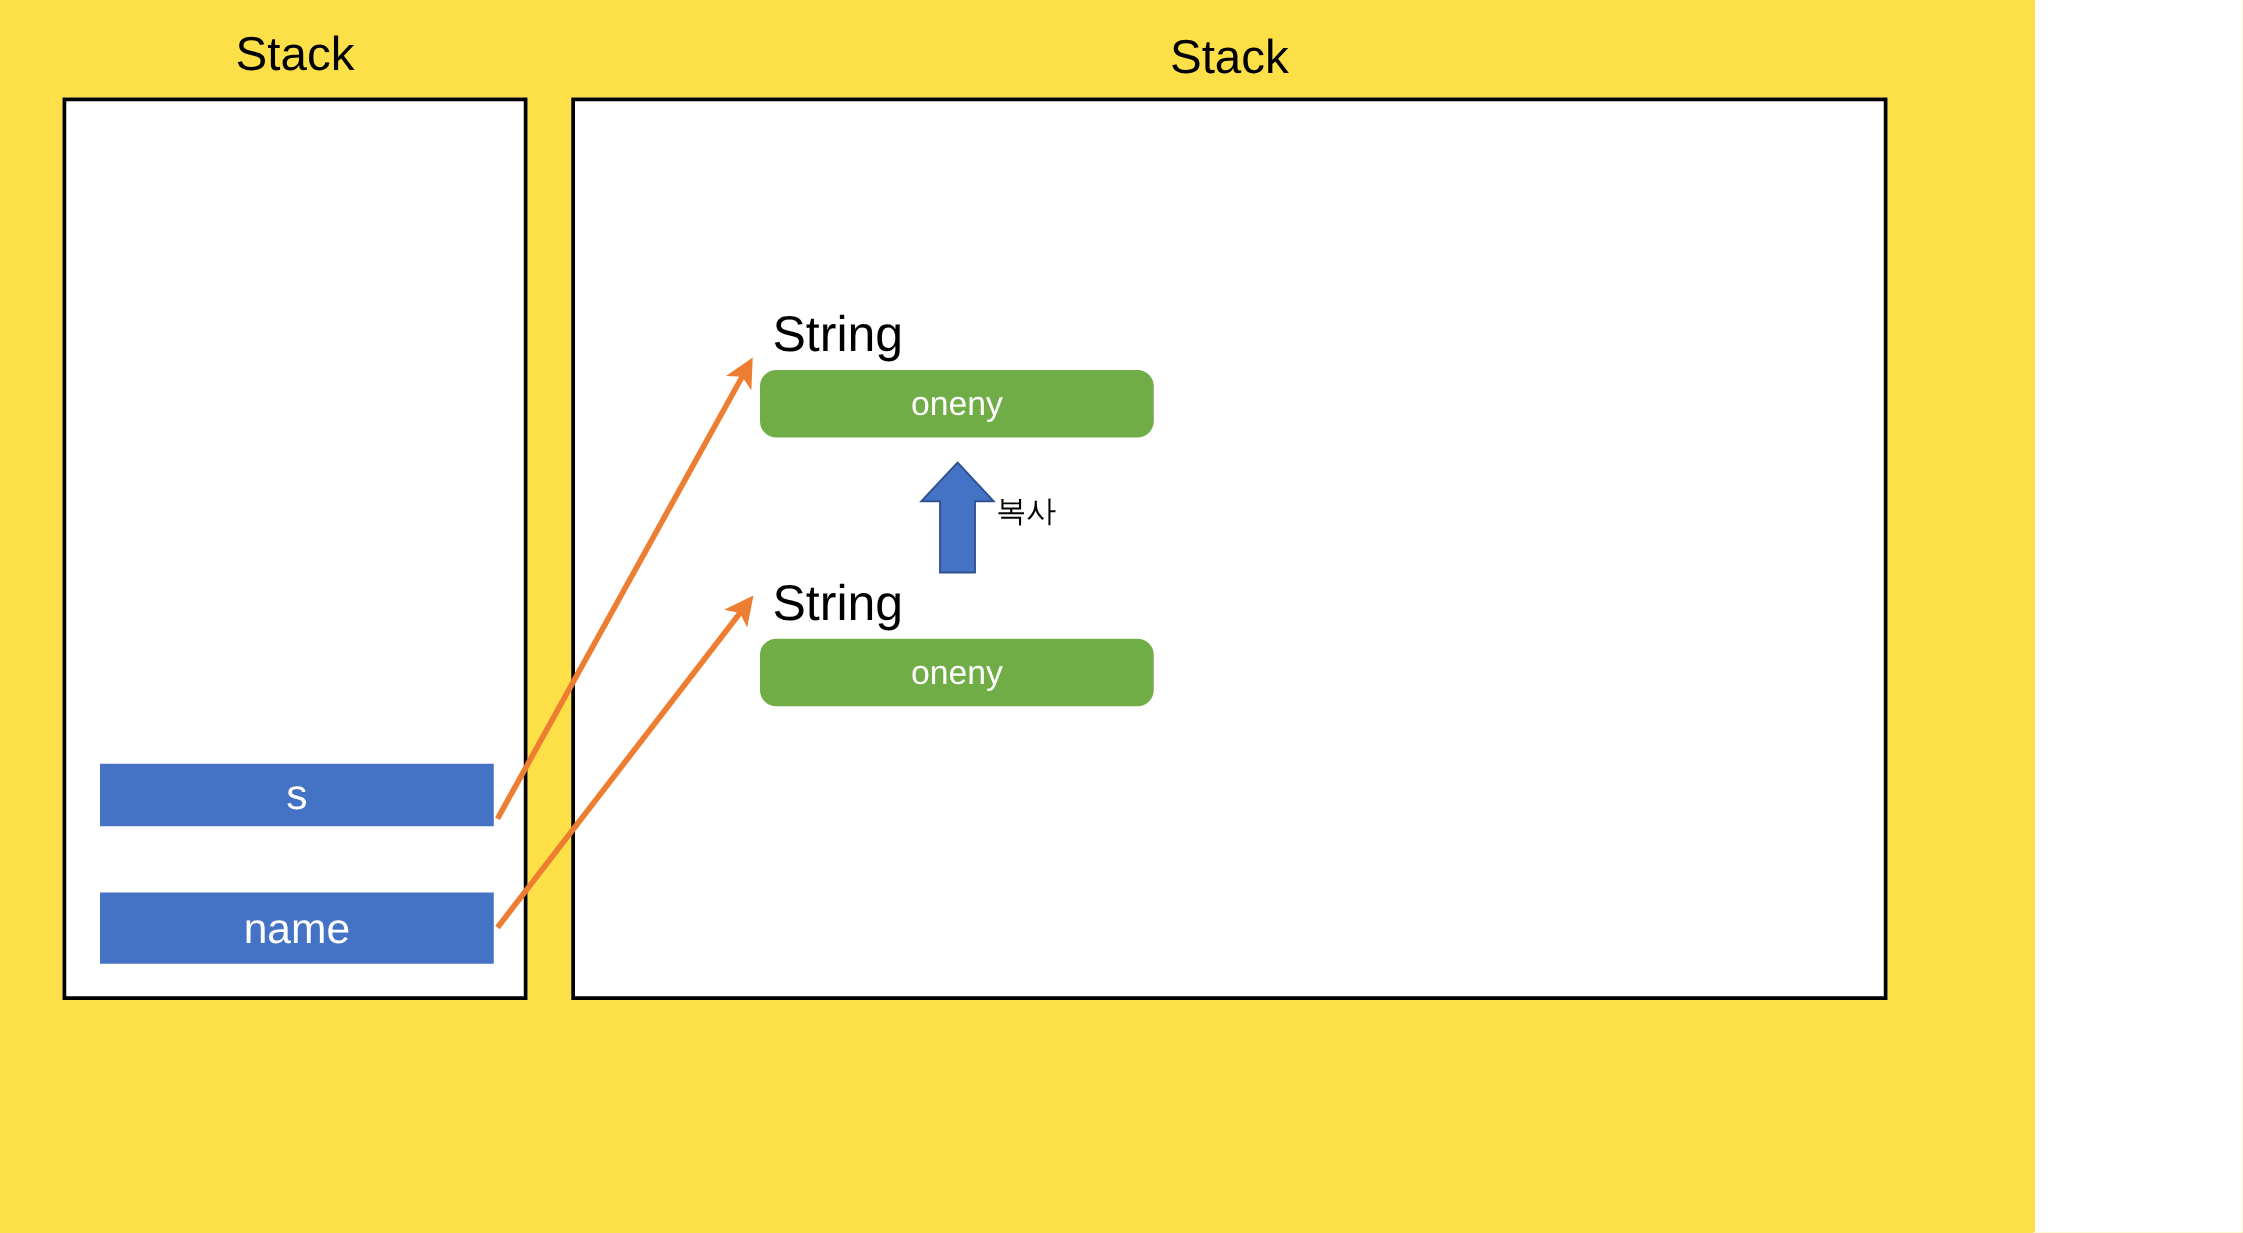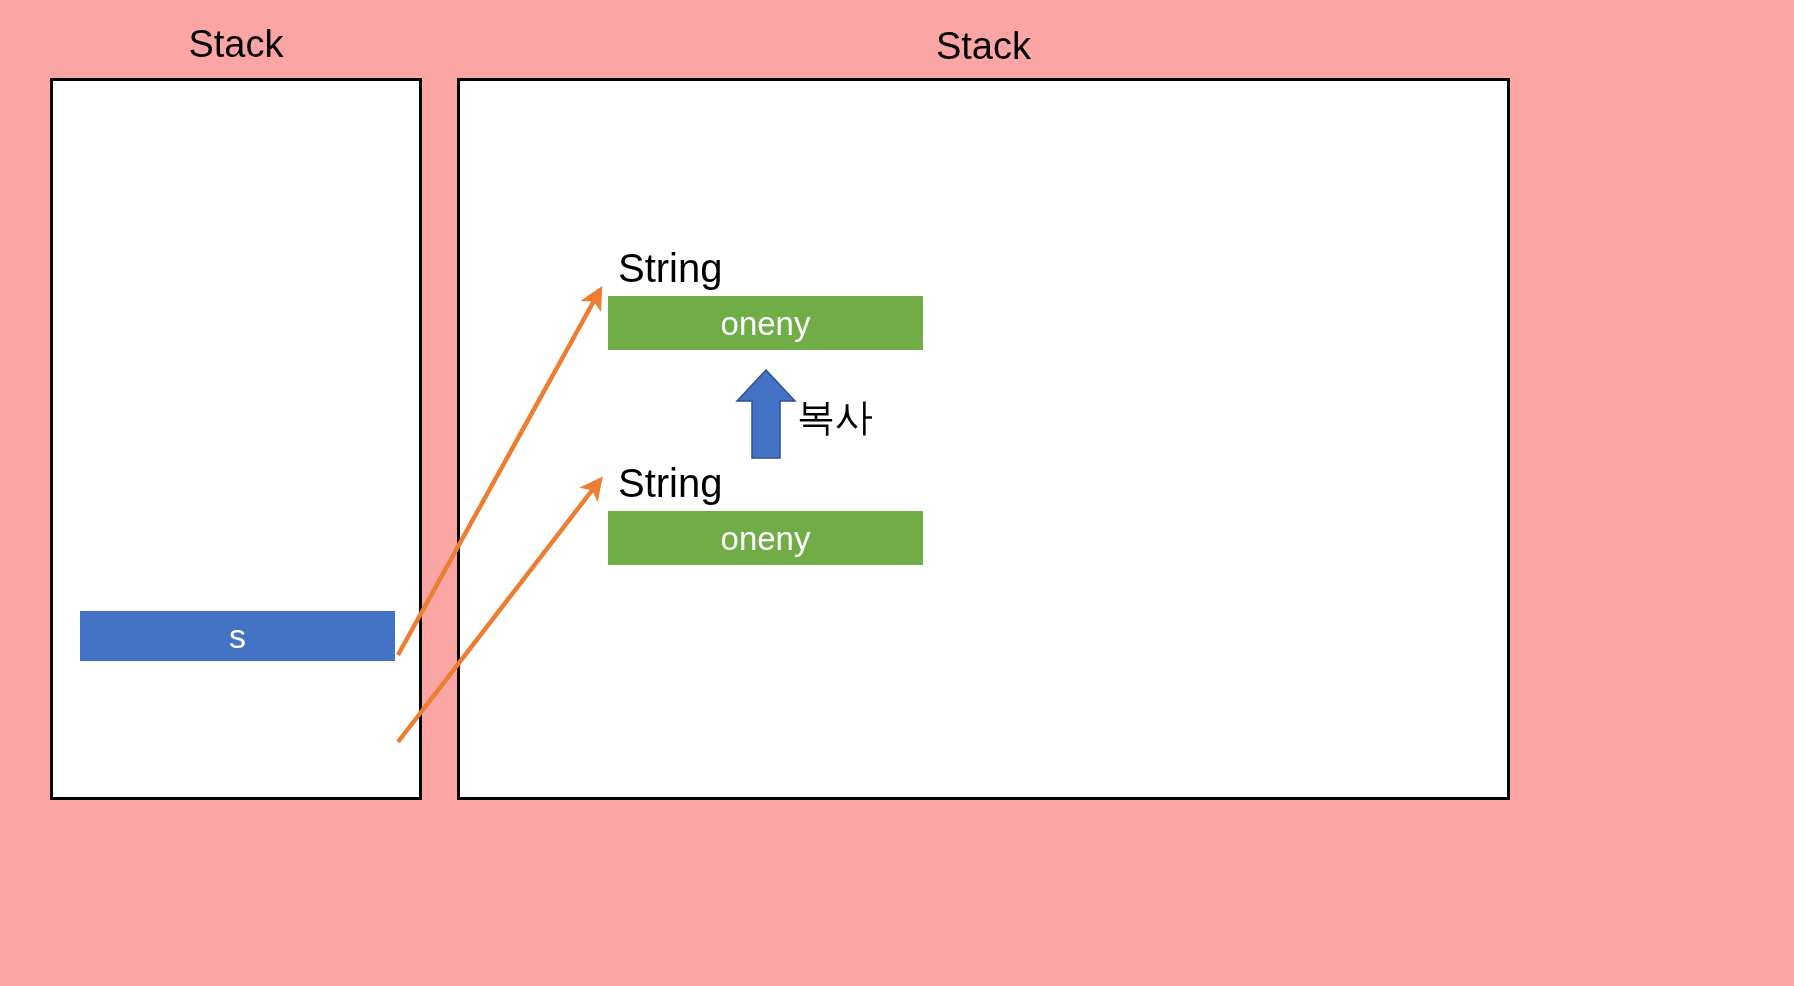--- a/index.html
+++ b/index.html
@@ -7,23 +7,23 @@
     margin: 0;
     padding: 0;
     background: #ffffff;
   }
   body {
     font-family: "Liberation Sans", sans-serif;
     -webkit-font-smoothing: antialiased;
   }
   #canvas {
     position: relative;
-    width: 1794px;
+    width: 1628px;
     height: 986px;
-    background: #fca5a5;
+    background: #fde047;
     overflow: hidden;
   }
 
   
   .region-title {
     position: absolute;
     font-size: 38px;
     line-height: 1;
     color: #000000;
     font-weight: 400;
@@ -101,42 +101,43 @@
     color: #000000;
     white-space: nowrap;
     margin-left: 10px;
     margin-bottom: 8px;
   }
   .heap-value-box {
     width: 315px;
     height: 54px;
     background: #70AD47;
     color: #ffffff;
-    font-size: 33px;
+    font-size: 27px;
     line-height: 1;
     display: flex;
     align-items: center;
     justify-content: center;
     box-sizing: border-box;
+    border-radius: 13px;
   }
 
   
   #copy-arrow {
     position: absolute;
     left: 735px;
     top: 368px;
     width: 62px;
     height: 92px;
     z-index: 3;
   }
   #copy-caption {
     position: absolute;
     left: 797px;
     top: 398px;
-    font-size: 38px;
+    font-size: 24px;
     line-height: 1;
     color: #000000;
     white-space: nowrap;
     z-index: 3;
   }
 
   
   #ref-arrows {
     position: absolute;
     left: 0;
@@ -157,20 +158,23 @@
   <div class="region-title" id="heap-title">Stack</div>
 
   <div class="region-box" id="stack-region"></div>
 
   <div class="region-box" id="heap-region"></div>
 
   <div class="var-slot" id="var-slot-s">
     <span>s</span>
   </div>
 
+  <div class="var-slot" id="var-slot-name">
+    <span>name</span>
+  </div>
 
   <div class="heap-object" id="heap-object-1">
     <div class="heap-type-label">String</div>
     <div class="heap-value-box">
       <span>oneny</span>
     </div>
   </div>
 
   <div class="heap-object" id="heap-object-2">
     <div class="heap-type-label">String</div>

